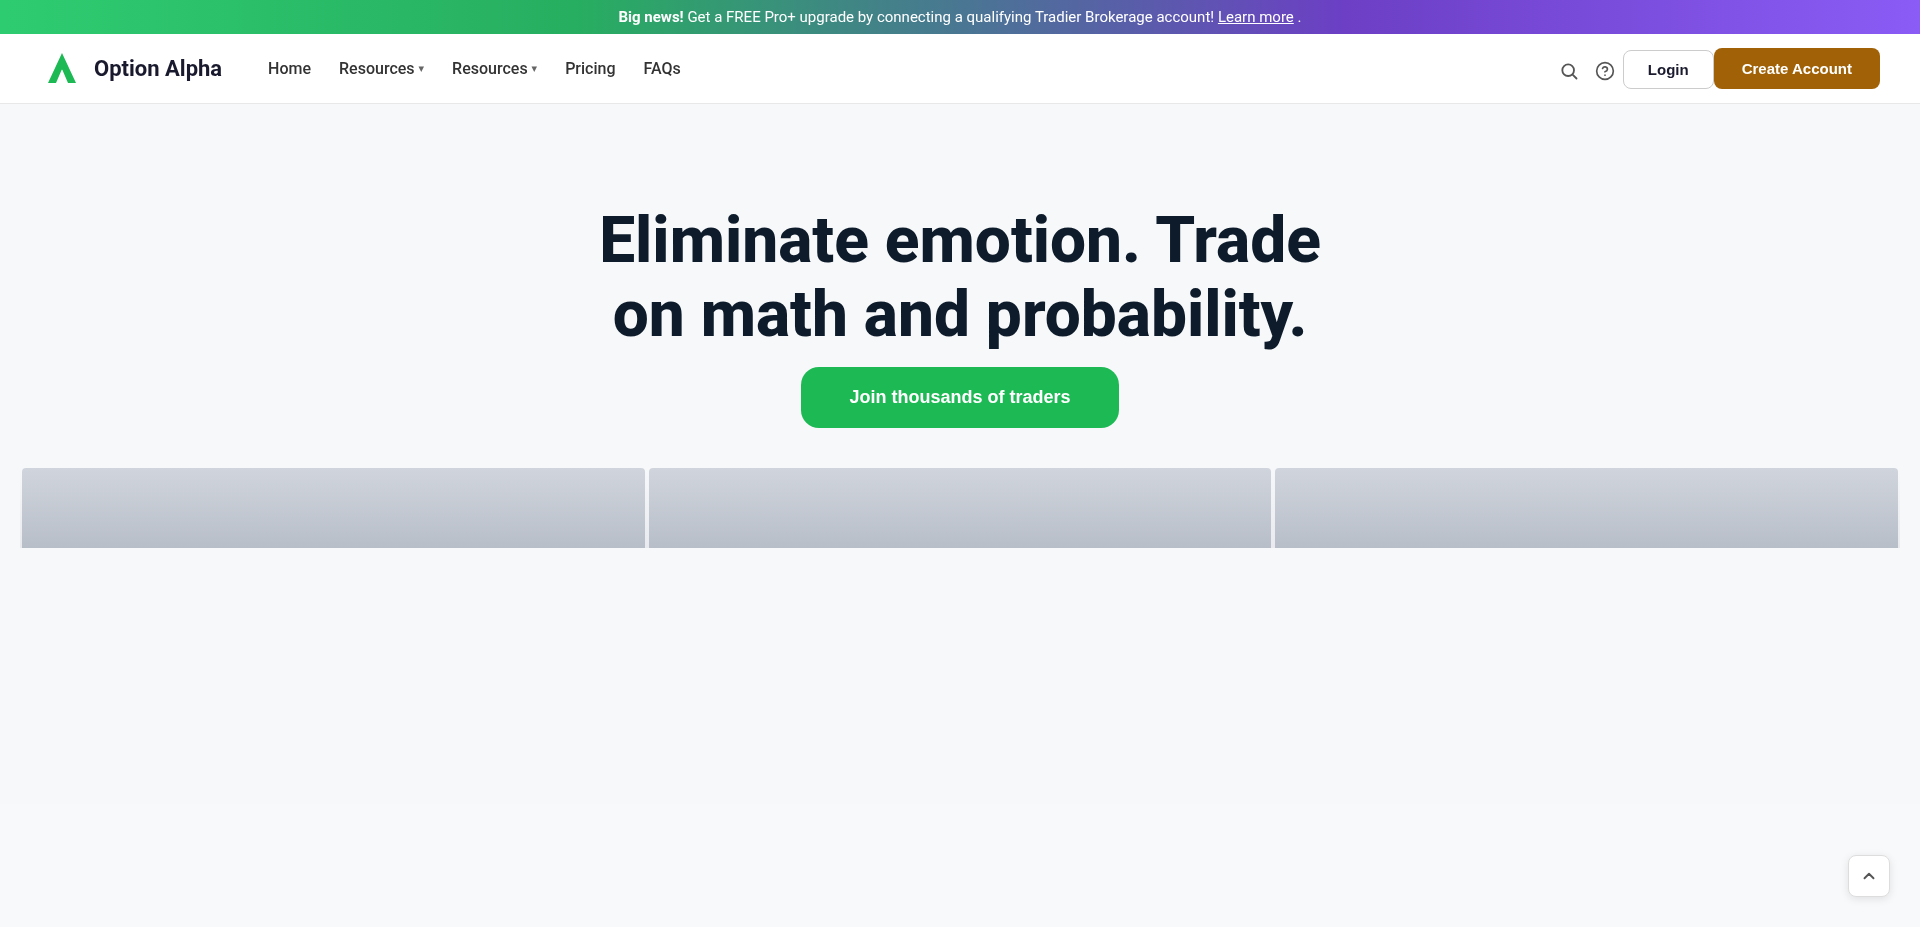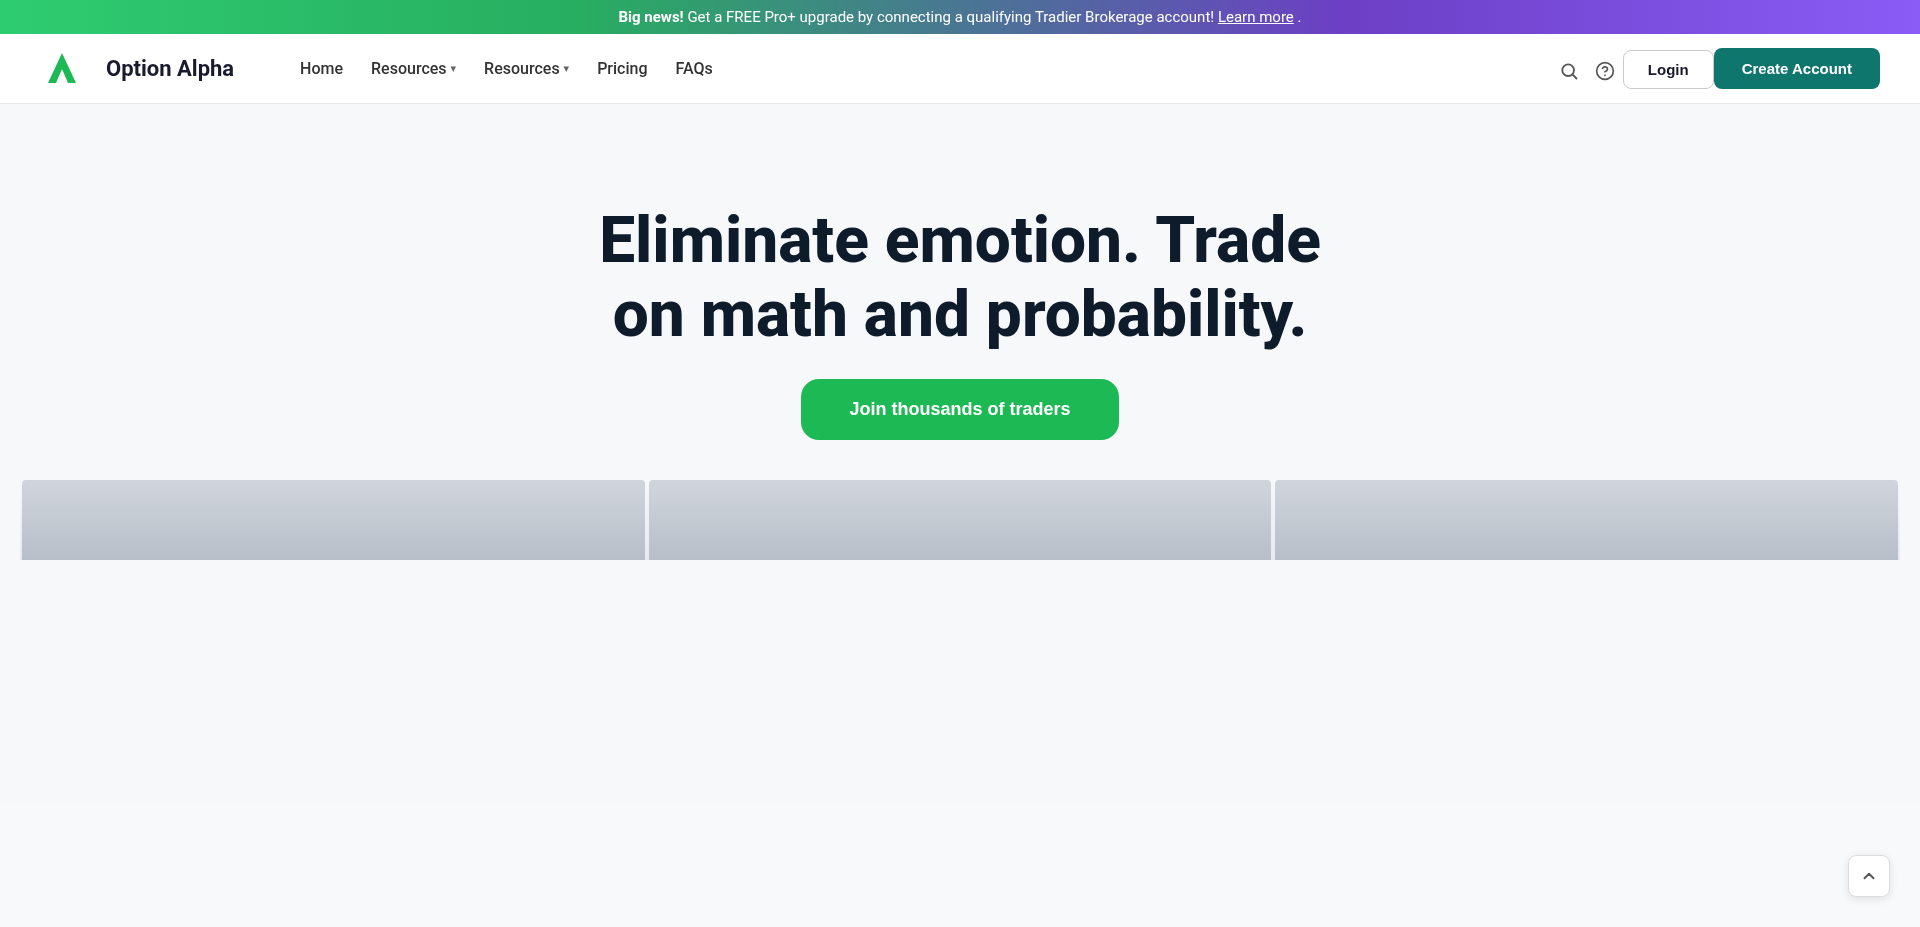--- a/index.html
+++ b/index.html
@@ -25,23 +25,23 @@
       align-items: center;
       padding: 0 40px;
       height: 70px;
       position: sticky;
       top: 0;
       z-index: 100;
     }
     .navbar-logo {
       display: flex;
       align-items: center;
-      gap: 22px;
+      gap: 10px;
       text-decoration: none;
-      margin-right: 52px;
+      margin-right: 32px;
     }
     .logo-icon {
       width: 44px;
       height: 44px;
     }
     .logo-text {
       font-size: 22px;
       font-weight: 700;
       color: #1a1a2e;
       white-space: nowrap;
@@ -94,21 +94,21 @@
       background: white;
       border: 1.5px solid #ccc;
       color: #1a1a2e;
       padding: 10px 24px;
       border-radius: 8px;
       font-size: 15px;
       font-weight: 600;
       cursor: pointer;
     }
     .btn-create {
-      background: #0f766e;
+      background: #a16207;
       color: white;
       border: none;
       padding: 12px 28px;
       border-radius: 8px;
       font-size: 15px;
       font-weight: 600;
       cursor: pointer;
       white-space: nowrap;
     }
 
@@ -118,21 +118,21 @@
       text-align: center;
       padding: 100px 20px 80px;
       min-height: 700px;
     }
     .hero-title {
       font-size: 64px;
       font-weight: 800;
       color: #0d1b2a;
       line-height: 1.15;
       max-width: 800px;
-      margin: 0 auto 28px;
+      margin: 0 auto 16px;
     }
     .hero-subtitle {
       font-size: 19px;
       color: #555;
       line-height: 1.7;
       max-width: 700px;
       margin: 0 auto 48px;
     }
     .btn-cta {
       background: #1db954;

